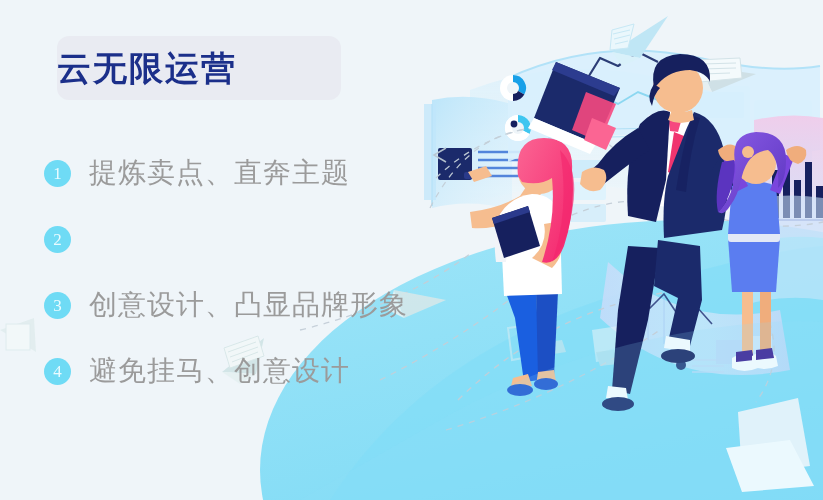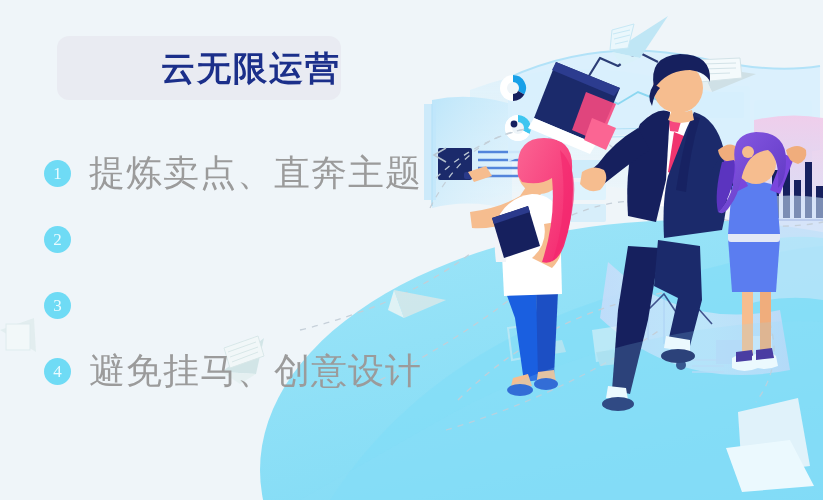--- a/index.html
+++ b/index.html
@@ -31,21 +31,21 @@
   .title-chip {
     position: absolute;
     left: 57px;
     top: 36px;
     width: 284px;
     height: 64px;
     border-radius: 12px;
     background: #e9ebf2;
     display: flex;
     align-items: center;
-    justify-content: flex-end;
+    justify-content: flex-start;
   }
   .title-chip .title-text {
     font-size: 34px;
     font-weight: 700;
     color: #1b2f8a;
     letter-spacing: 2px;
     line-height: 1;
     white-space: nowrap;
   }
 
@@ -71,21 +71,21 @@
     font-size: 17px;
     font-weight: 400;
     display: flex;
     align-items: center;
     justify-content: center;
     line-height: 1;
     font-family: "Liberation Serif", serif;
   }
   .bullet-text {
     margin-left: 18px;
-    font-size: 36px;
+    font-size: 28px;
     color: #9b9b9b;
     letter-spacing: 1px;
     white-space: nowrap;
     line-height: 1;
     text-align: right;
   }
 </style>
 </head>
 <body>
 
@@ -395,20 +395,21 @@
       <span class="bullet-num">1</span>
       <span class="bullet-text">提炼卖点、直奔主题</span>
     </div>
 
     <div class="bullet-row">
       <span class="bullet-num">2</span>
     </div>
 
     <div class="bullet-row">
       <span class="bullet-num">3</span>
+      <span class="bullet-text">创意设计、凸显品牌形象</span>
     </div>
 
     <div class="bullet-row">
       <span class="bullet-num">4</span>
       <span class="bullet-text">避免挂马、创意设计</span>
     </div>
 
   </div>
 
 </div>

